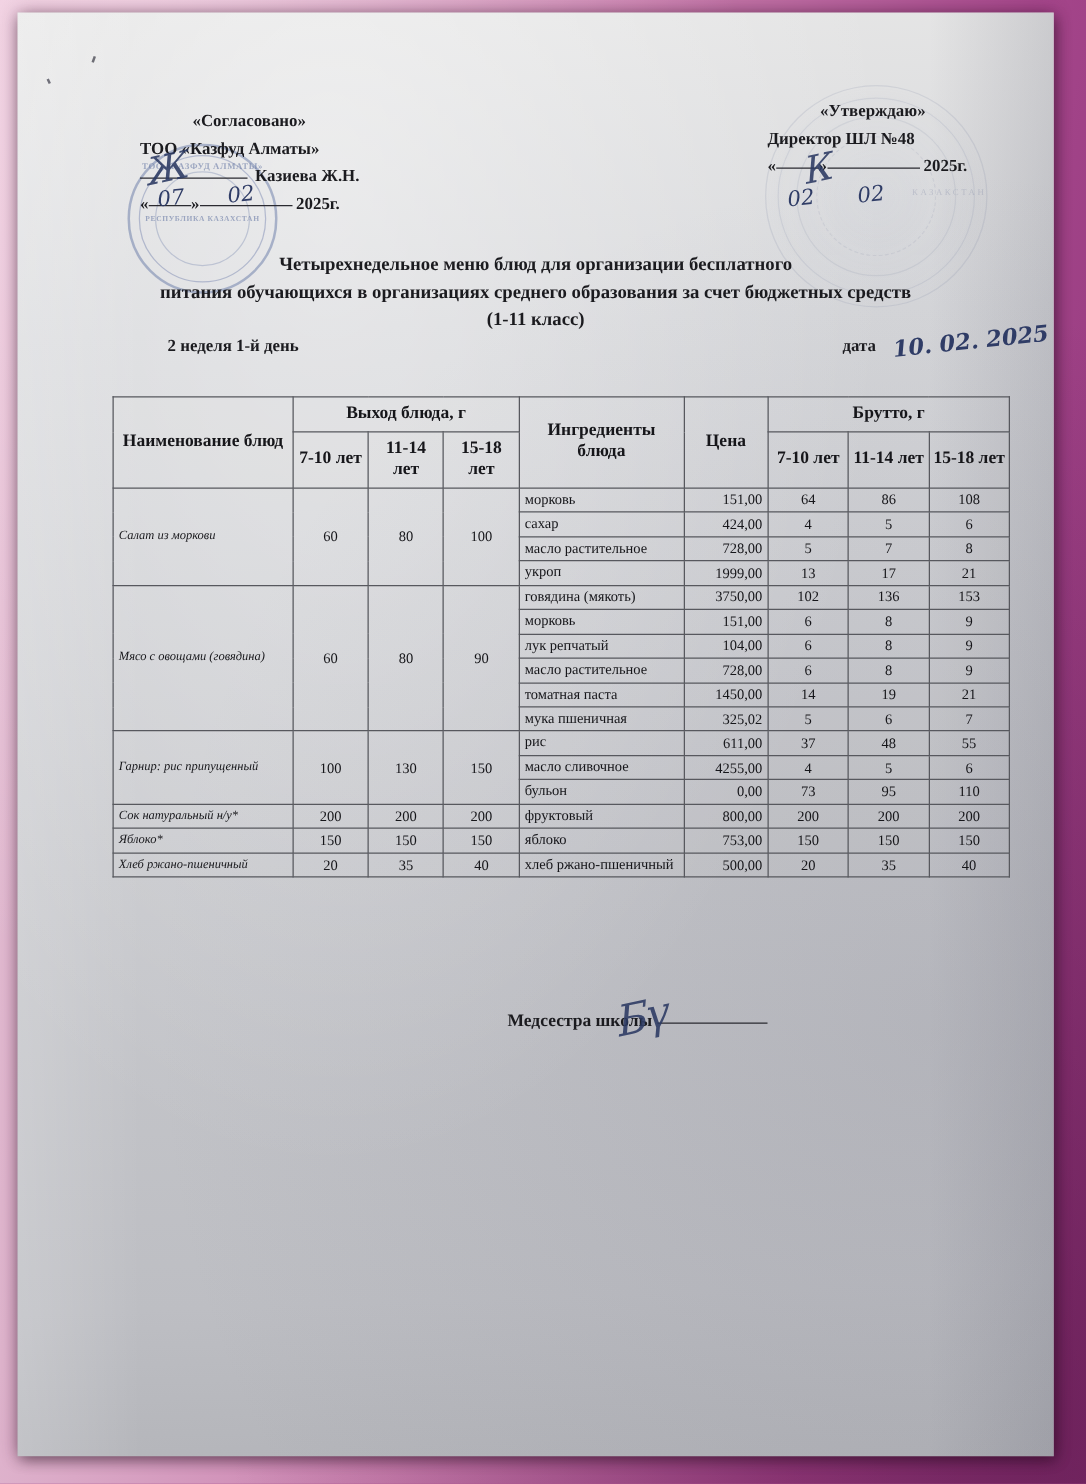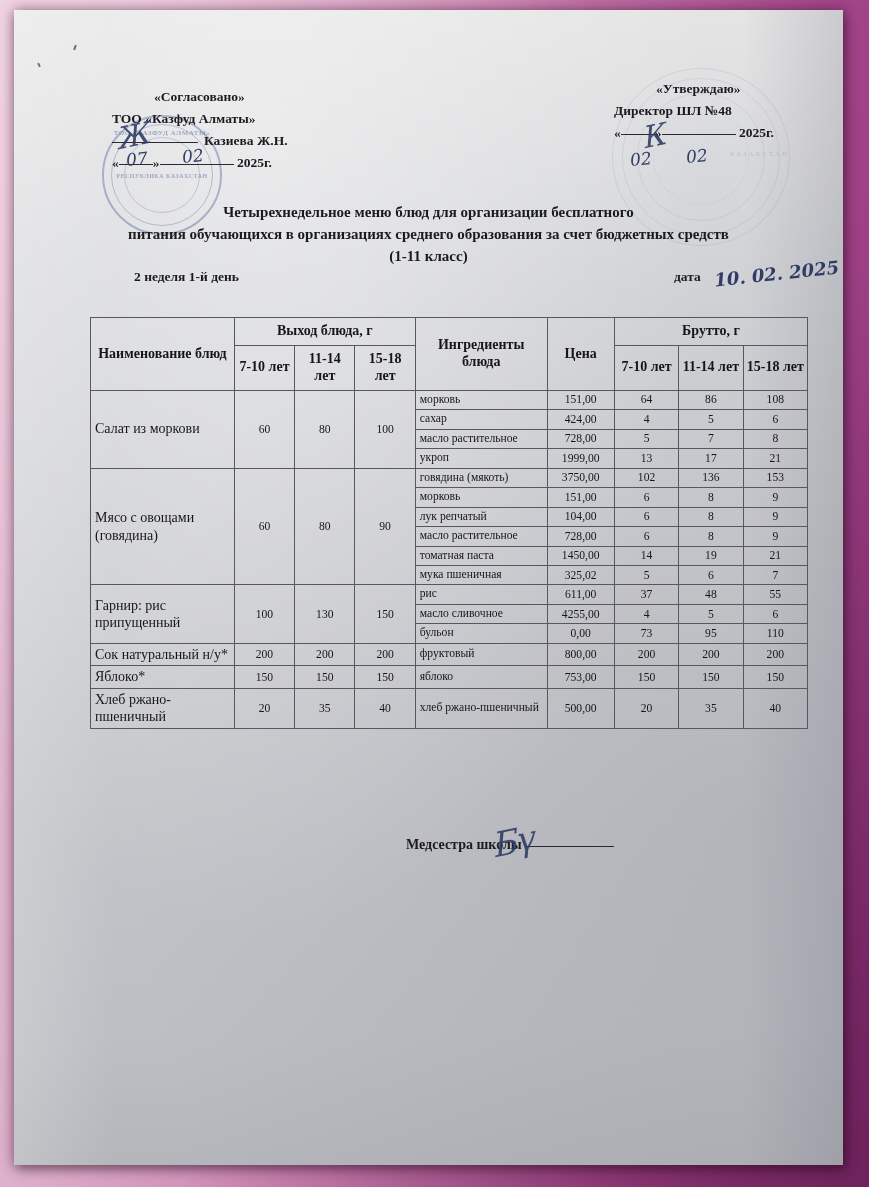--- a/index.html
+++ b/index.html
@@ -138,23 +138,23 @@
     border: 1px solid #57585e;
     padding: 2px 4px;
     vertical-align: middle;
     color: #16161a;
   }
   table.menu thead th {
     text-align: center; font-weight: bold; font-size: 14px; line-height: 1.2;
     padding: 5px 2px;
   }
   td.dish, td.ingr { text-align: left; padding-left: 6px; line-height: 1.25; }
-  td.dish { font-size: 14px; vertical-align: top; padding-top: 4px; }
+  td.dish { font-size: 10px; vertical-align: top; padding-top: 4px; font-style: italic; }
   td.num  { text-align: center; }
-  td.price{ text-align: center; margin-left: 32px; }
+  td.price{ text-align: right; margin-left: 32px; }
   .c-name  { width: 143px; }
   .c-out   { width: 60px; }
   .c-ingr  { width: 131px; }
   .c-price { width: 67px; }
   .c-br    { width: 64px; }
 
   
   .footer { position: relative; margin-top: 86px; height: 70px; }
   .nurse {
     position: absolute; left: 356px; top: 22px;

